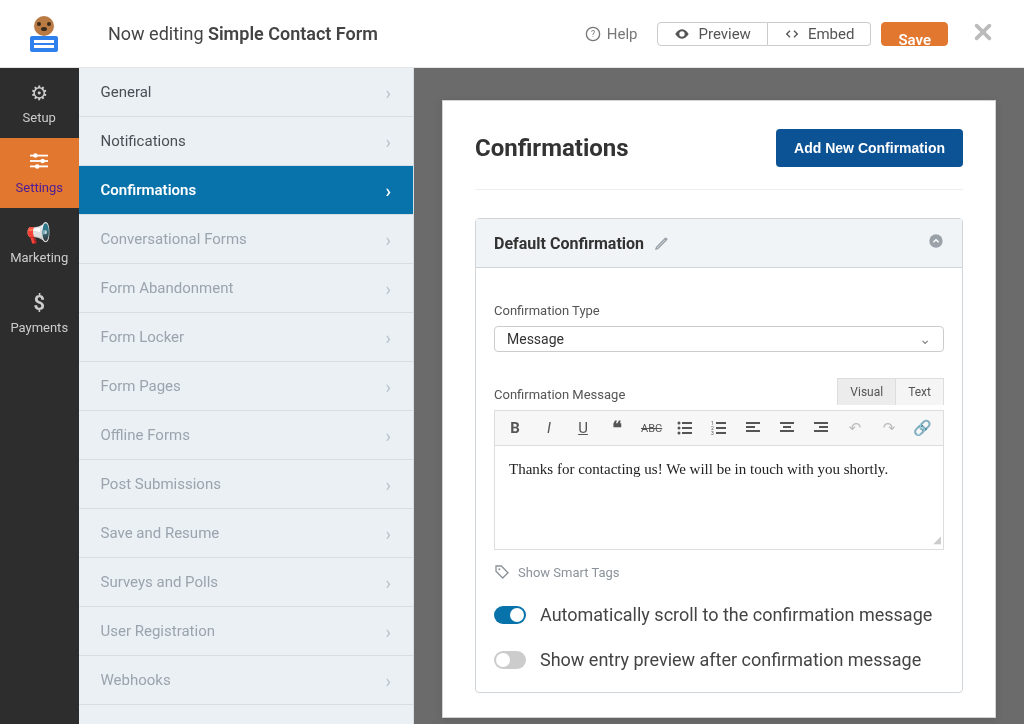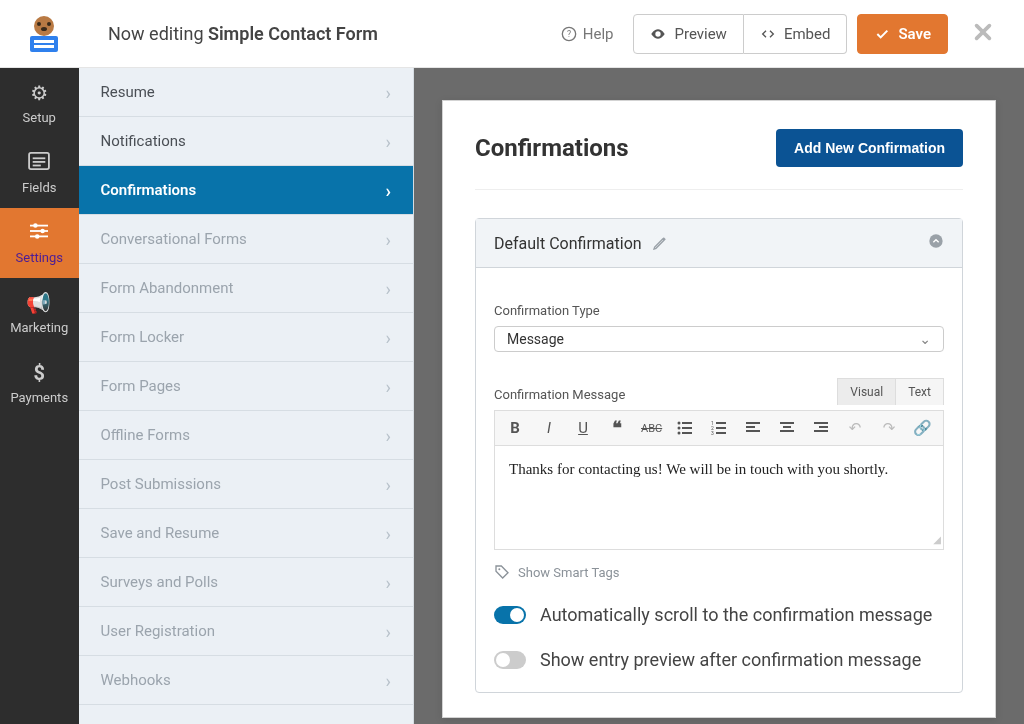--- a/index.html
+++ b/index.html
@@ -5,25 +5,25 @@
 * { box-sizing: border-box; margin: 0; padding: 0; }
 body { font-family: -apple-system, BlinkMacSystemFont, "Segoe UI", Roboto, Arial, sans-serif; width: 1024px; height: 724px; overflow: hidden; background: #fff; }
 
 .topbar { height: 68px; display: flex; align-items: center; border-bottom: 1px solid #e5e5e5; }
 .logo-box { width: 88px; height: 68px; display: flex; align-items: center; justify-content: center; }
 .logo-svg { width: 44px; height: 44px; }
 .editing-label { font-size: 18px; color: #444; padding-left: 20px; }
 .editing-label .strong { font-weight: 600; }
 .topbar-right { margin-left: auto; display: flex; align-items: center; gap: 10px; padding-right: 16px; }
 .help-link { color: #777; font-size: 15px; display: flex; align-items: center; gap: 6px; cursor: pointer; padding: 8px 10px; }
-.btn { height: 40px; display: flex; align-items: center; gap: 8px; border: 1px solid #ccc; background: #fff; border-radius: 4px; padding: 0 16px; font-size: 15px; color: #555; cursor: pointer; }
+.btn { height: 24px; display: flex; align-items: center; gap: 8px; border: 1px solid #ccc; background: #fff; border-radius: 4px; padding: 0 16px; font-size: 15px; color: #555; cursor: pointer; }
 .btn-group { display: flex; }
 .btn-group .btn:first-child { border-top-right-radius: 0; border-bottom-right-radius: 0; }
 .btn-group .btn:last-child { border-top-left-radius: 0; border-bottom-left-radius: 0; border-left: none; justify-content: center; }
-.btn-save { background: #e27730; border-color: #e27730; color: #fff; font-weight: 600; }
+.btn-save { background: #e27730; border-color: #e27730; color: #fff; font-weight: 600; flex-direction: column; }
 .close-x { color: #bbb; font-size: 28px; padding: 8px 14px; cursor: pointer; }
 
 .main { display: flex; height: 656px; }
 .leftnav { width: 88px; background: #2d2d2d; color: #ccc; display: flex; flex-direction: column; }
 .leftnav-item { height: 70px; display: flex; flex-direction: column; align-items: center; justify-content: center; gap: 5px; cursor: pointer; font-size: 13px; color: #ccc; }
 .leftnav-item.active { background: #e27730; color: #4c1d95; }
 .leftnav-icon { font-size: 20px; }
 
 .sidebar { width: 376px; background: #ebf0f5; border-right: 1px solid #d6dde3; }
 .sb-item { height: 49px; display: flex; align-items: center; justify-content: space-between; padding: 0 22px; font-size: 15px; color: #4a4f55; cursor: pointer; border-bottom: 1px solid #d6dde3; }
@@ -33,21 +33,21 @@
 .sb-item.active .sb-chevron { color: #fff; }
 
 .content-area { flex: 1; background: #6b6b6b; padding: 32px 28px; position: relative; }
 .panel { background: #fff; width: 100%; min-height: 592px; padding: 28px 32px 24px; box-shadow: 0 2px 8px rgba(0,0,0,0.1); border:1px solid #d3d3d3; }
 .panel-head { display: flex; align-items: center; justify-content: space-between; padding-bottom: 22px; border-bottom: 1px solid #eee; }
 .panel-title { font-size: 24px; font-weight: 700; color: #333; }
 .btn-primary { background: #0b5394; color: #fff; border-radius: 4px; padding: 11px 18px; font-size: 14px; font-weight: 600; cursor: pointer; border: none; margin-left: 20px; }
 
 .card { margin-top: 28px; border: 1px solid #d0d5da; border-radius: 4px; }
 .card-head { background: #f1f4f7; padding: 14px 18px; display: flex; align-items: center; justify-content: space-between; border-bottom: 1px solid #d0d5da; }
-.card-title { font-weight: 400; font-size: 16px; color: #333; display: flex; align-items: center; gap: 10px; }
+.card-title { font-weight: 700; font-size: 16px; color: #333; display: flex; align-items: center; gap: 10px; }
 .card-body { padding: 20px 18px 22px; }
 
 .fld-label { font-size: 13px; color: #555; margin-bottom: 8px; margin-top: 15px; }
 .select { border: 1px solid #ccc; border-radius: 4px; height: 26px; display: flex; align-items: center; justify-content: space-between; padding: 0 12px; font-size: 14px; color: #333; cursor: pointer; }
 .select .chev { color: #888; }
 
 .editor-wrap { margin-top: 20px; }
 .editor-tabs { display: flex; justify-content: flex-end; gap: 0; }
 .editor-head { display: flex; align-items: center; justify-content: space-between; }
 .etab { background: #f5f5f5; border: 1px solid #ddd; border-bottom: none; padding: 6px 12px; font-size: 12px; color: #555; cursor: pointer; }
@@ -120,31 +120,20 @@
         </svg>
     </div>
   </div>
 </div>
 
 <div class="main">
   <div class="leftnav">
     <div class="leftnav-item">
       <span class="leftnav-icon">⚙</span>
       <span>Setup</span>
-    </div>
-    <div class="leftnav-item">
-      <span class="leftnav-icon">
-        <svg width="22" height="18" viewBox="0 0 24 20">
-            <rect x="1" y="1" width="22" height="18" rx="2" fill="none" stroke="#ccc" stroke-width="2"></rect>
-            <line x1="5" y1="7" x2="19" y2="7" stroke="#ccc" stroke-width="2"></line>
-            <line x1="5" y1="11" x2="19" y2="11" stroke="#ccc" stroke-width="2"></line>
-            <line x1="5" y1="15" x2="14" y2="15" stroke="#ccc" stroke-width="2"></line>
-          </svg>
-      </span>
-      <span>Fields</span>
     </div>
     <div class="leftnav-item active">
       <span class="leftnav-icon">
         <svg width="22" height="18" viewBox="0 0 24 20">
             <line x1="2" y1="4" x2="22" y2="4" stroke="#fff" stroke-width="2"></line>
             <circle cx="8" cy="4" r="2.5" fill="#fff"></circle>
             <line x1="2" y1="10" x2="22" y2="10" stroke="#fff" stroke-width="2"></line>
             <circle cx="16" cy="10" r="2.5" fill="#fff"></circle>
             <line x1="2" y1="16" x2="22" y2="16" stroke="#fff" stroke-width="2"></line>
             <circle cx="10" cy="16" r="2.5" fill="#fff"></circle>
@@ -157,21 +146,21 @@
       <span>Marketing</span>
     </div>
     <div class="leftnav-item">
       <span class="leftnav-icon"><b>$</b></span>
       <span>Payments</span>
     </div>
   </div>
 
   <div class="sidebar">
     <div class="sb-item">
-        <span>Resume</span>
+        <span>General</span>
         <span class="sb-chevron">›</span>
       </div>
     <div class="sb-item">
         <span>Notifications</span>
         <span class="sb-chevron">›</span>
       </div>
     <div class="sb-item active">
         <span>Confirmations</span>
         <span class="sb-chevron">›</span>
       </div>

